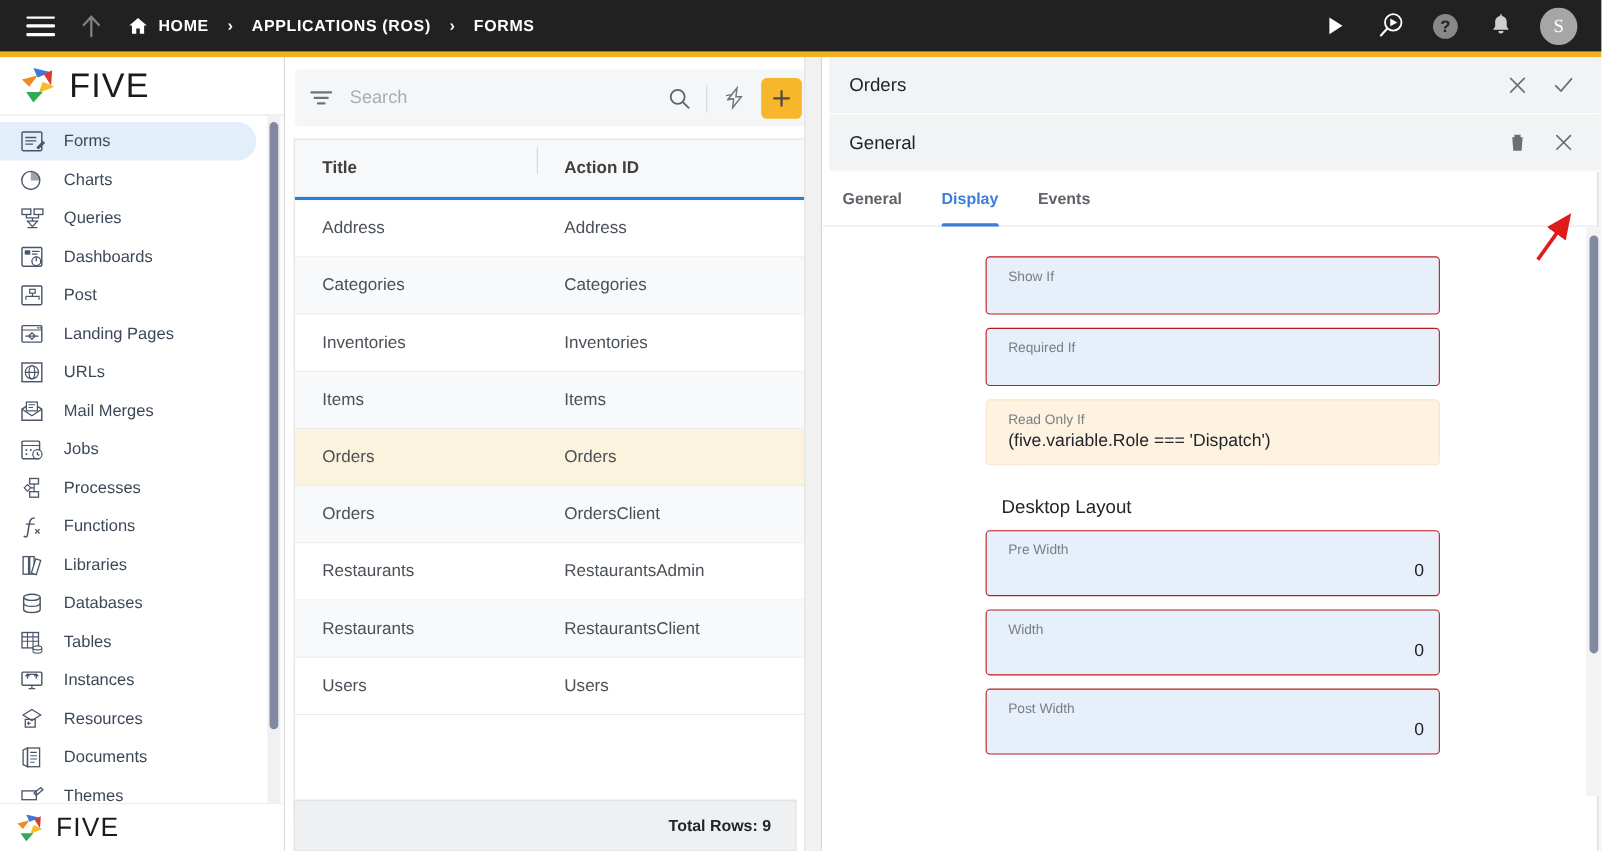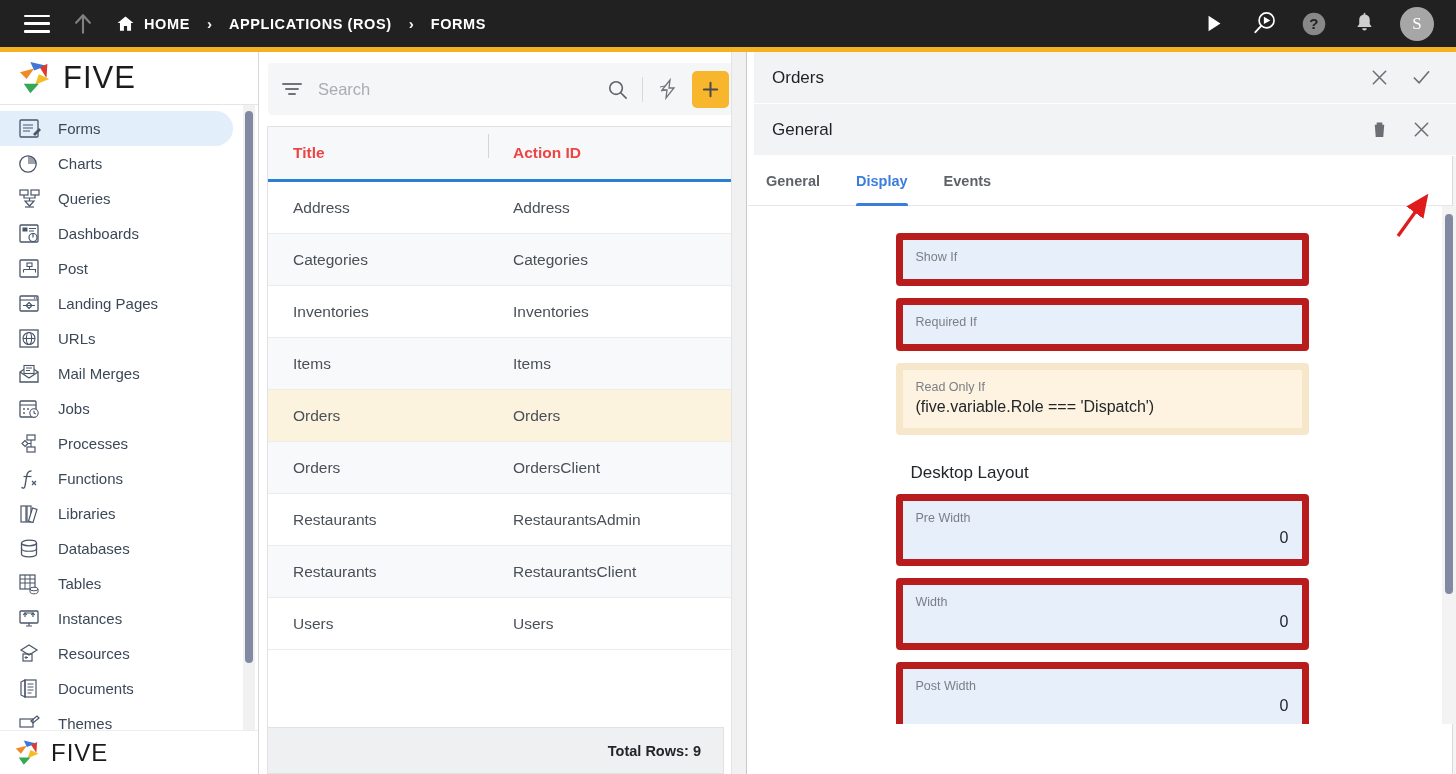--- a/index.html
+++ b/index.html
@@ -86,21 +86,21 @@
   .srch-ico { width: 32px; display: flex; align-items: center; justify-content: center; cursor: pointer; }
   .vdiv { width: 1px; height: 25px; background: #d6d8da; margin: 0 9px; }
   .bolt-ico { width: 32px; display: flex; align-items: center; justify-content: center; cursor: pointer; }
   .plus-btn {
     width: 37px; height: 37px; background: #f7b62c; border-radius: 5px; margin-left: 8px;
     display: flex; align-items: center; justify-content: center; cursor: pointer;
   }
   .grid-wrap { margin: 11px 7px 0 7px; border: 1px solid #e0e2e4; border-bottom: none; height: 620px; overflow: hidden; }
   .grid-head { height: 55px; background: #f7f8f9; display: flex; align-items: center;
     border-bottom: 3px solid #2a7fd4; }
-  .gh-cell { font-size: 15.5px; font-weight: 700; color: #ef4444; padding-left: 25px; position: relative; }
+  .gh-cell { font-size: 15.5px; font-weight: 700; color: #404040; padding-left: 25px; position: relative; }
   .gh-cell.c1 { width: 220px; }
   .gh-cell.c2 { flex: 1; }
   .gh-cell.c2:before { content: ""; position: absolute; left: 0; top: -10px; width: 1px; height: 24px; background: #d3d6d9; }
   .grid-row { height: 52px; display: flex; align-items: center; border-bottom: 1px solid #ececec;
     cursor: pointer; background: #ffffff; }
   .grid-row.alt { background: #f8f9fa; }
   .grid-row.sel { background: #fcf3de; }
   .gr-cell { font-size: 15.5px; color: #4a5057; padding-left: 25px; }
   .gr-cell.c1 { width: 220px; }
   .gr-cell.c2 { flex: 1; }
@@ -127,22 +127,22 @@
   .dact { width: 42px; height: 36px; display: flex; align-items: center; justify-content: center; cursor: pointer; }
   .tabs { height: 50px; display: flex; align-items: center; padding-left: 18px;
     border-bottom: 1px solid #e4e6e8; background: #ffffff; }
   .tab { font-size: 14.5px; font-weight: 700; color: #5f6368; margin-right: 36px;
     height: 50px; display: flex; align-items: center; cursor: pointer; position: relative; }
   .tab.active { color: #3b7ddd; }
   .tab.active:after { content: ""; position: absolute; left: 0; right: 0; bottom: 0; height: 3px;
     background: #3b7ddd; border-radius: 2px 2px 0 0; }
   .dbody { height: 518px; overflow: hidden; position: relative; padding-top: 27px; }
   .field {
-    width: 413px; margin: 0 auto 12px auto; background: #e6effa; border: 7px solid #b91c1c;
-    border-radius: 4px; padding: 9px 13px 10px 13px; position: relative; cursor: text;
+    width: 413px; margin: 0 auto 12px auto; background: #e6effa; border: 1px solid #b91c1c;
+    border-radius: 4px; padding: 9px 13px 10px 20px; position: relative; cursor: text;
   }
   .field.tall { height: 53px; }
   .field.amber { background: #fdf3e0; border-color: #f6e7cb; }
   .field-label { font-size: 12.5px; color: #7a7f85; line-height: 16px; }
   .field-val { font-size: 16px; color: #22262a; line-height: 22px; margin-top: 1px; }
   .field-val.right { text-align: right; }
   .sect-title { width: 413px; margin: 28px auto 11px auto; font-size: 17px; color: #22262a; padding-left: 15px; }
   .d-scroll-track { position: absolute; right: 0; top: 0; width: 14px; height: 518px; background: #f3f3f3; }
   .d-scroll-thumb { position: absolute; right: 3px; top: 8px; width: 8px; height: 380px;
     background: #8189a3; border-radius: 4px; cursor: pointer; }

